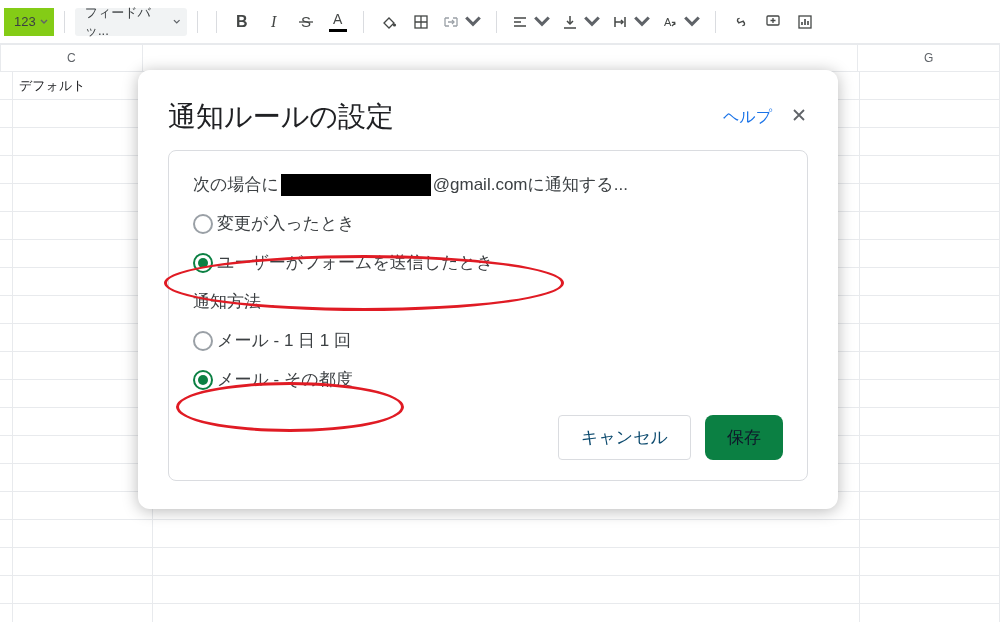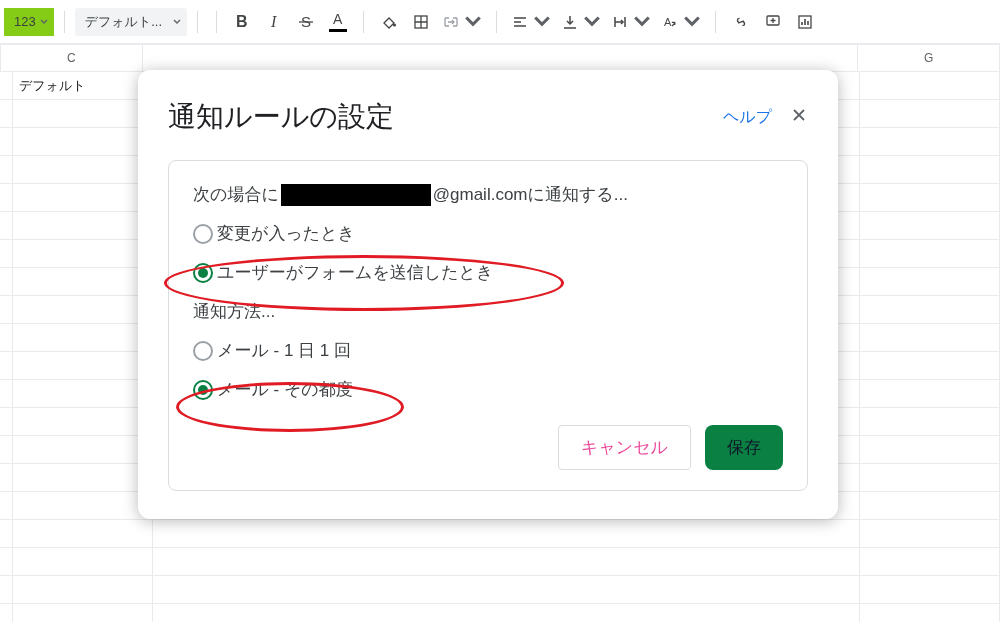--- a/index.html
+++ b/index.html
@@ -20,52 +20,52 @@
 
     .sheet { position: relative; }
     .col-headers { display: flex; height: 28px; border-top: 1px solid #e8eaed; border-bottom: 1px solid #e8eaed; background: #fff; }
     .col-h { width: 142px; border-right: 1px solid #e8eaed; display:flex; align-items:center; justify-content:center; font-size: 12px; color: #5f6368; }
     .col-h.first { width: 1px; }
     .row { display:flex; height: 28px; border-bottom: 1px solid #e8eaed; }
     .cell { width:142px; border-right: 1px solid #e8eaed; display:flex; align-items:center; font-size:13px; color:#202124; padding:0 6px; overflow:hidden; white-space:nowrap; }
     .cell.first { width: 1px; }
 
     .dialog { position:absolute; top:70px; left:138px; width:700px; background:#fff; border-radius:12px; box-shadow: 0 2px 16px rgba(0,0,0,0.28); padding: 28px 30px 28px 30px; }
-    .dialog-header { display:flex; align-items:center; justify-content:space-between; margin-bottom: 24px; }
+    .dialog-header { display:flex; align-items:center; justify-content:space-between; margin-bottom: 14px; }
     .dialog-title { font-size: 28px; font-weight: 400; color: #202124; }
     .dialog-right { display:flex; align-items:center; gap: 18px; }
     .dialog-help { color:#1a73e8; font-size:16px; cursor:pointer; }
     .dialog-close { color:#5f6368; font-size:20px; cursor:pointer; }
     .dialog-body { border:1px solid #dadce0; border-radius:8px; padding: 22px 24px 20px 24px; }
     .dlg-label { font-size:17px; color:#3c4043; margin-bottom: 16px; display:flex; align-items:center; flex-wrap:wrap; }
     .redacted { display:inline-block; width:150px; height:22px; background:#000; margin: 0 2px; }
     .radio-row { display:flex; align-items:center; gap:4px; font-size:17px; color:#3c4043; margin-bottom: 16px; cursor:pointer; }
     .radio { width:20px; height:20px; border-radius:50%; border:2px solid #9aa0a6; position:relative; flex-shrink:0; }
     .radio.checked { border-color:#0b8043; }
     .radio.checked::after { content:""; position:absolute; top:3px; left:3px; width:10px; height:10px; border-radius:50%; background:#0b8043; }
     .dlg-actions { display:flex; justify-content:flex-end; gap:14px; margin-top: 24px; }
     .btn { border-radius:4px; font-size:17px; padding: 10px 22px; cursor:pointer; border:none; }
-    .btn-secondary { background:#fff; color:#ec4899; border:1px solid #dadce0; }
+    .btn-secondary { background:#fff; color:#0c4a6e; border:1px solid #dadce0; }
     .btn-primary { background:#0b8043; color:#0f172a;border-radius:8px; }
     
     .annot-ellipse { position:absolute; border:3px solid #e01b24; border-radius:50%; pointer-events:none; }
   </style>
 </head>
 <body>
 
 <div class="toolbar">
   <div class="tb-drop">
     <span>123</span>
     <svg class="tb-caret" width="8" height="8" viewBox="0 0 8 8">
         <path d="M1 2 l3 3 l3 -3" fill="none" stroke="#5f6368" stroke-width="1.4"></path>
       </svg>
   </div>
   <div class="tb-sep"></div>
   <div class="tb-drop font">
-    <span>デフォルト...</span>
+    <span>フィードバッ...</span>
     <svg class="tb-caret" width="8" height="8" viewBox="0 0 8 8">
         <path d="M1 2 l3 3 l3 -3" fill="none" stroke="#5f6368" stroke-width="1.4"></path>
       </svg>
   </div>
   <div class="tb-sep"></div>
   <div class="tb-sep"></div>
   <div class="tb-btn" style="font-weight:700;font-size:16px;">B</div>
   <div class="tb-btn" style="font-style:italic;font-family:serif;font-size:16px;">I</div>
   <div class="tb-btn">
     <svg viewBox="0 0 18 18">

